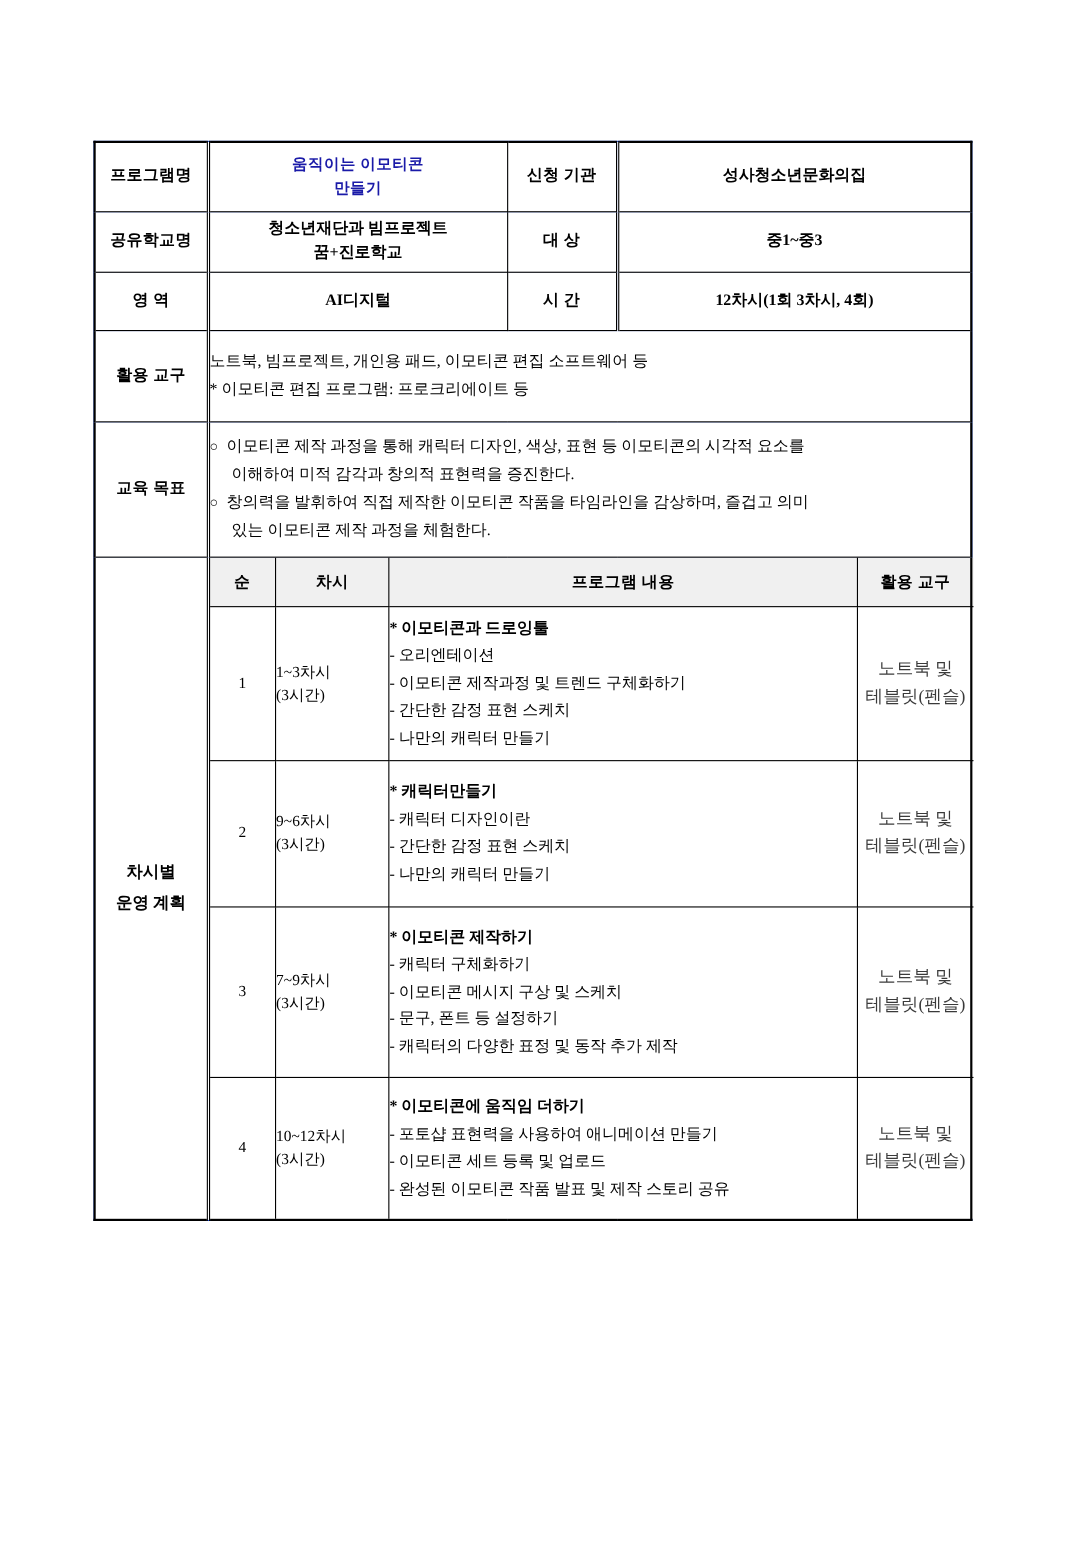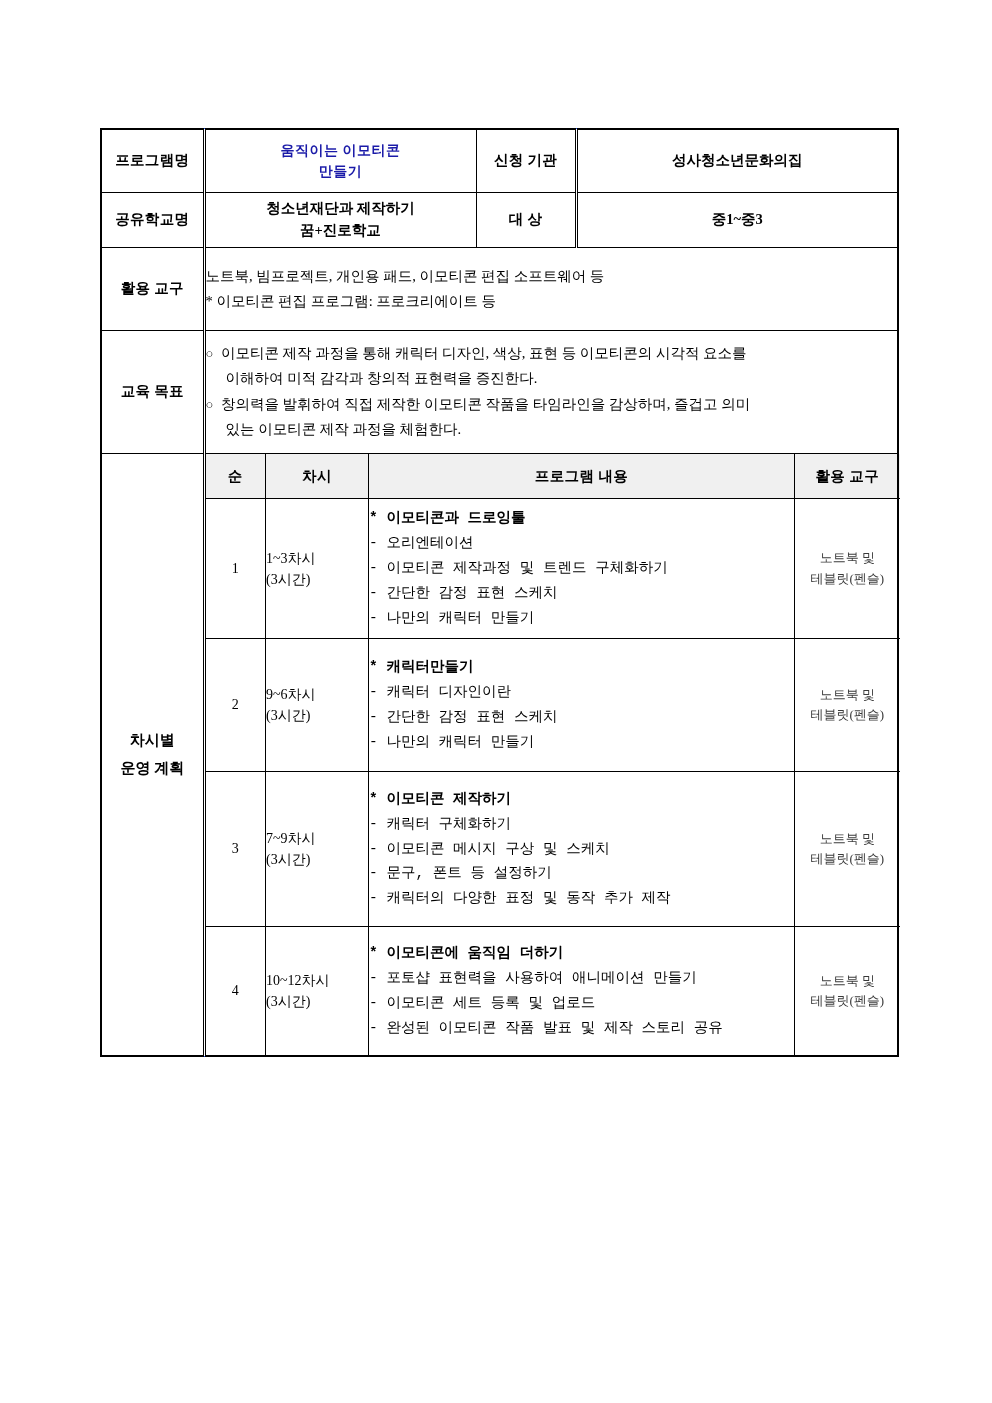--- a/index.html
+++ b/index.html
@@ -19,21 +19,21 @@
   .page {
     position: absolute;
     left: 0; top: 0;
     width: 992px;
     height: 1403px;
   }
 
   
   table.doc {
     position: absolute;
-    left: 100px;
+    left: 85px;
     top: 128px;
     width: 797px;
     border-collapse: collapse;
     table-layout: fixed;
     background: #1d4ed8;
   }
   table.doc td {
     border: 1px solid #000000;
     padding: 0;
     vertical-align: middle;
@@ -120,28 +120,27 @@
   table.sched .hd {
     background: #f0f0f0;
     text-align: center;
     font-weight: bold;
     font-size: 14.5px;
     height: 44px;
     letter-spacing: .4px;
   }
   .c-no  { text-align: center; font-size: 14px; vertical-align: middle; }
   .c-ses { font-size: 14px; line-height: 1.5; vertical-align: middle; }
-  .c-tool{ text-align: center; font-size: 13px; line-height: 1.55; vertical-align: middle; color: #3a3a3a; }
+  .c-tool{ text-align: center; font-size: 16px; line-height: 1.55; vertical-align: middle; color: #3a3a3a; }
   .c-body{
     text-align: left;
     font-size: 14.5px;
     line-height: 1.72;
     padding: 10px 6px 10px 16px;
     vertical-align: middle;
-    font-family: Liberation Mono, monospace;
   }
   .c-body .hdln { display: block; font-weight: bold; white-space: nowrap; }
   .c-body .item { display: block; white-space: nowrap; padding-left: 13px; text-indent: -13px; }
 </style>
 </head>
 <body>
 
 <div class="page">
 
   <table class="doc">
@@ -159,27 +158,33 @@
           <span>움직이는 이모티콘</span><br>
           <span>만들기</span>
         </td>
         <td class="lbl outer-top dbl-right">신청 기관</td>
         <td class="val-strong outer-top outer-right">성사청소년문화의집</td>
       </tr>
 
       <tr>
         <td class="lbl outer-left dbl-right" style="height:54px">공유학교명</td>
         <td class="val-strong">
-          <span>청소년재단과 제작하기</span><br>
+          <span>청소년재단과 빔프로젝트</span><br>
           <span>꿈+진로학교</span>
         </td>
         <td class="lbl dbl-right">대 상</td>
         <td class="val-strong outer-right">중1~중3</td>
       </tr>
 
+      <tr>
+        <td class="lbl outer-left dbl-right" style="height:52px">영 역</td>
+        <td class="val-strong">AI디지털</td>
+        <td class="lbl dbl-right">시 간</td>
+        <td class="val-strong outer-right">12차시(1회 3차시, 4회)</td>
+      </tr>
 
       <tr>
         <td class="lbl outer-left dbl-right" style="height:82px">활용 교구</td>
         <td class="val-left outer-right" colspan="3">
           <span class="ln">노트북, 빔프로젝트, 개인용 패드, 이모티콘 편집 소프트웨어 등</span>
           <span class="ln">* 이모티콘 편집 프로그램: 프로크리에이트 등</span>
         </td>
       </tr>
 
       <tr>

